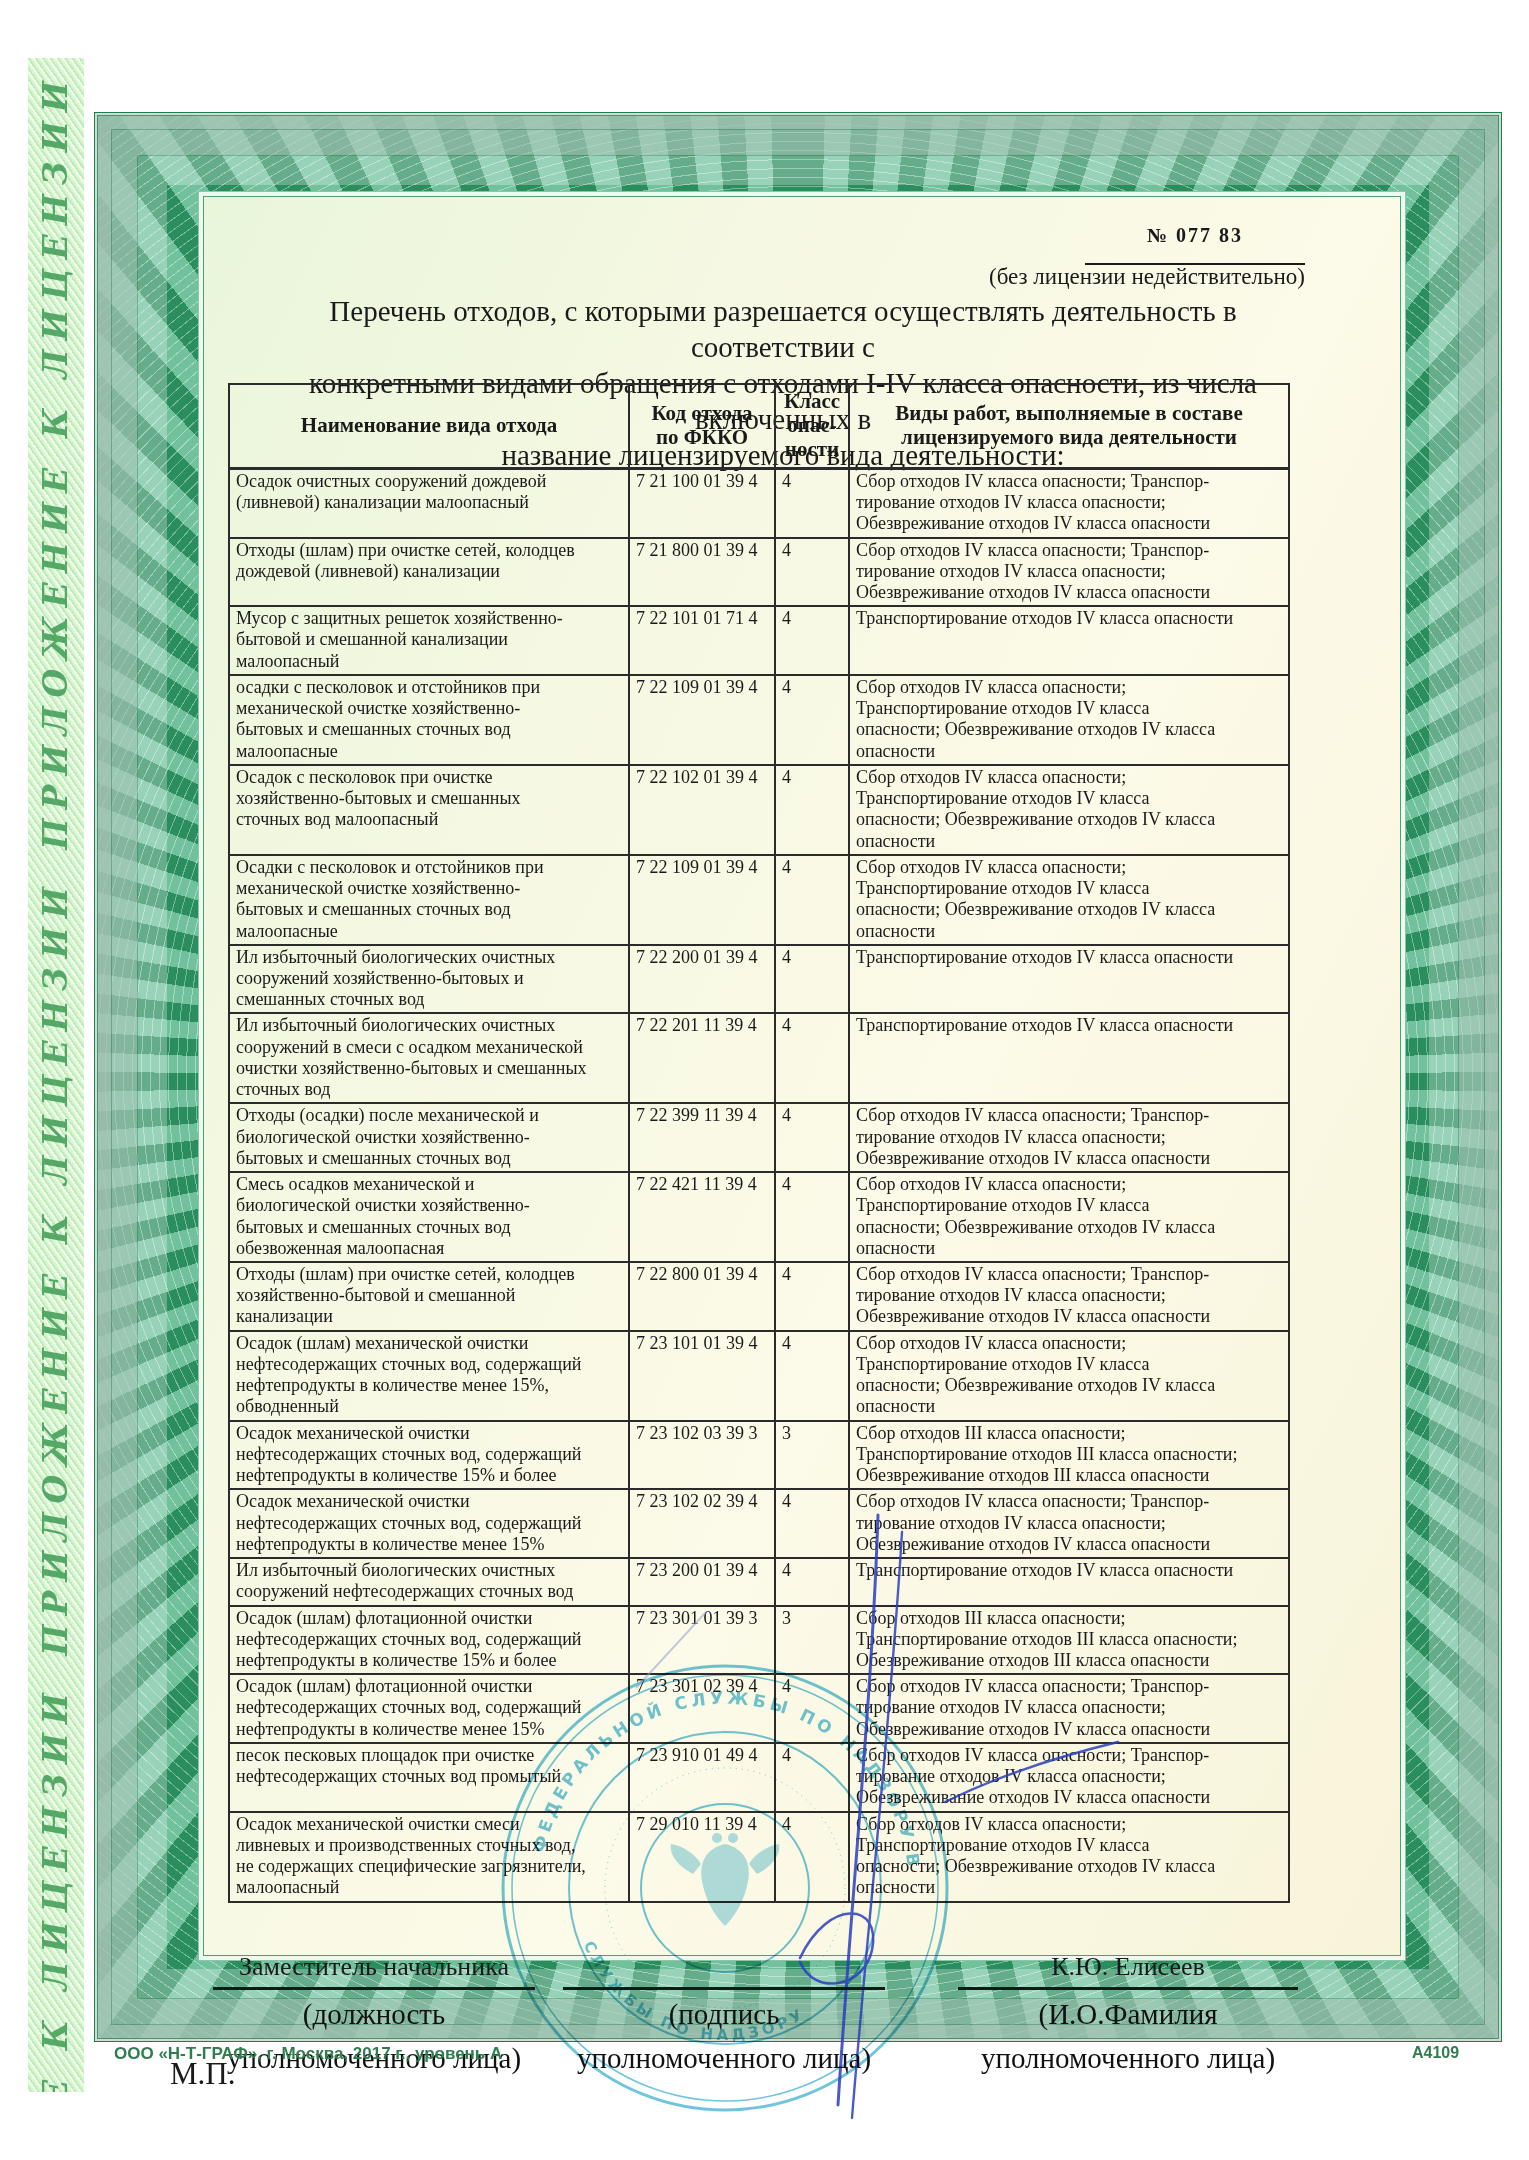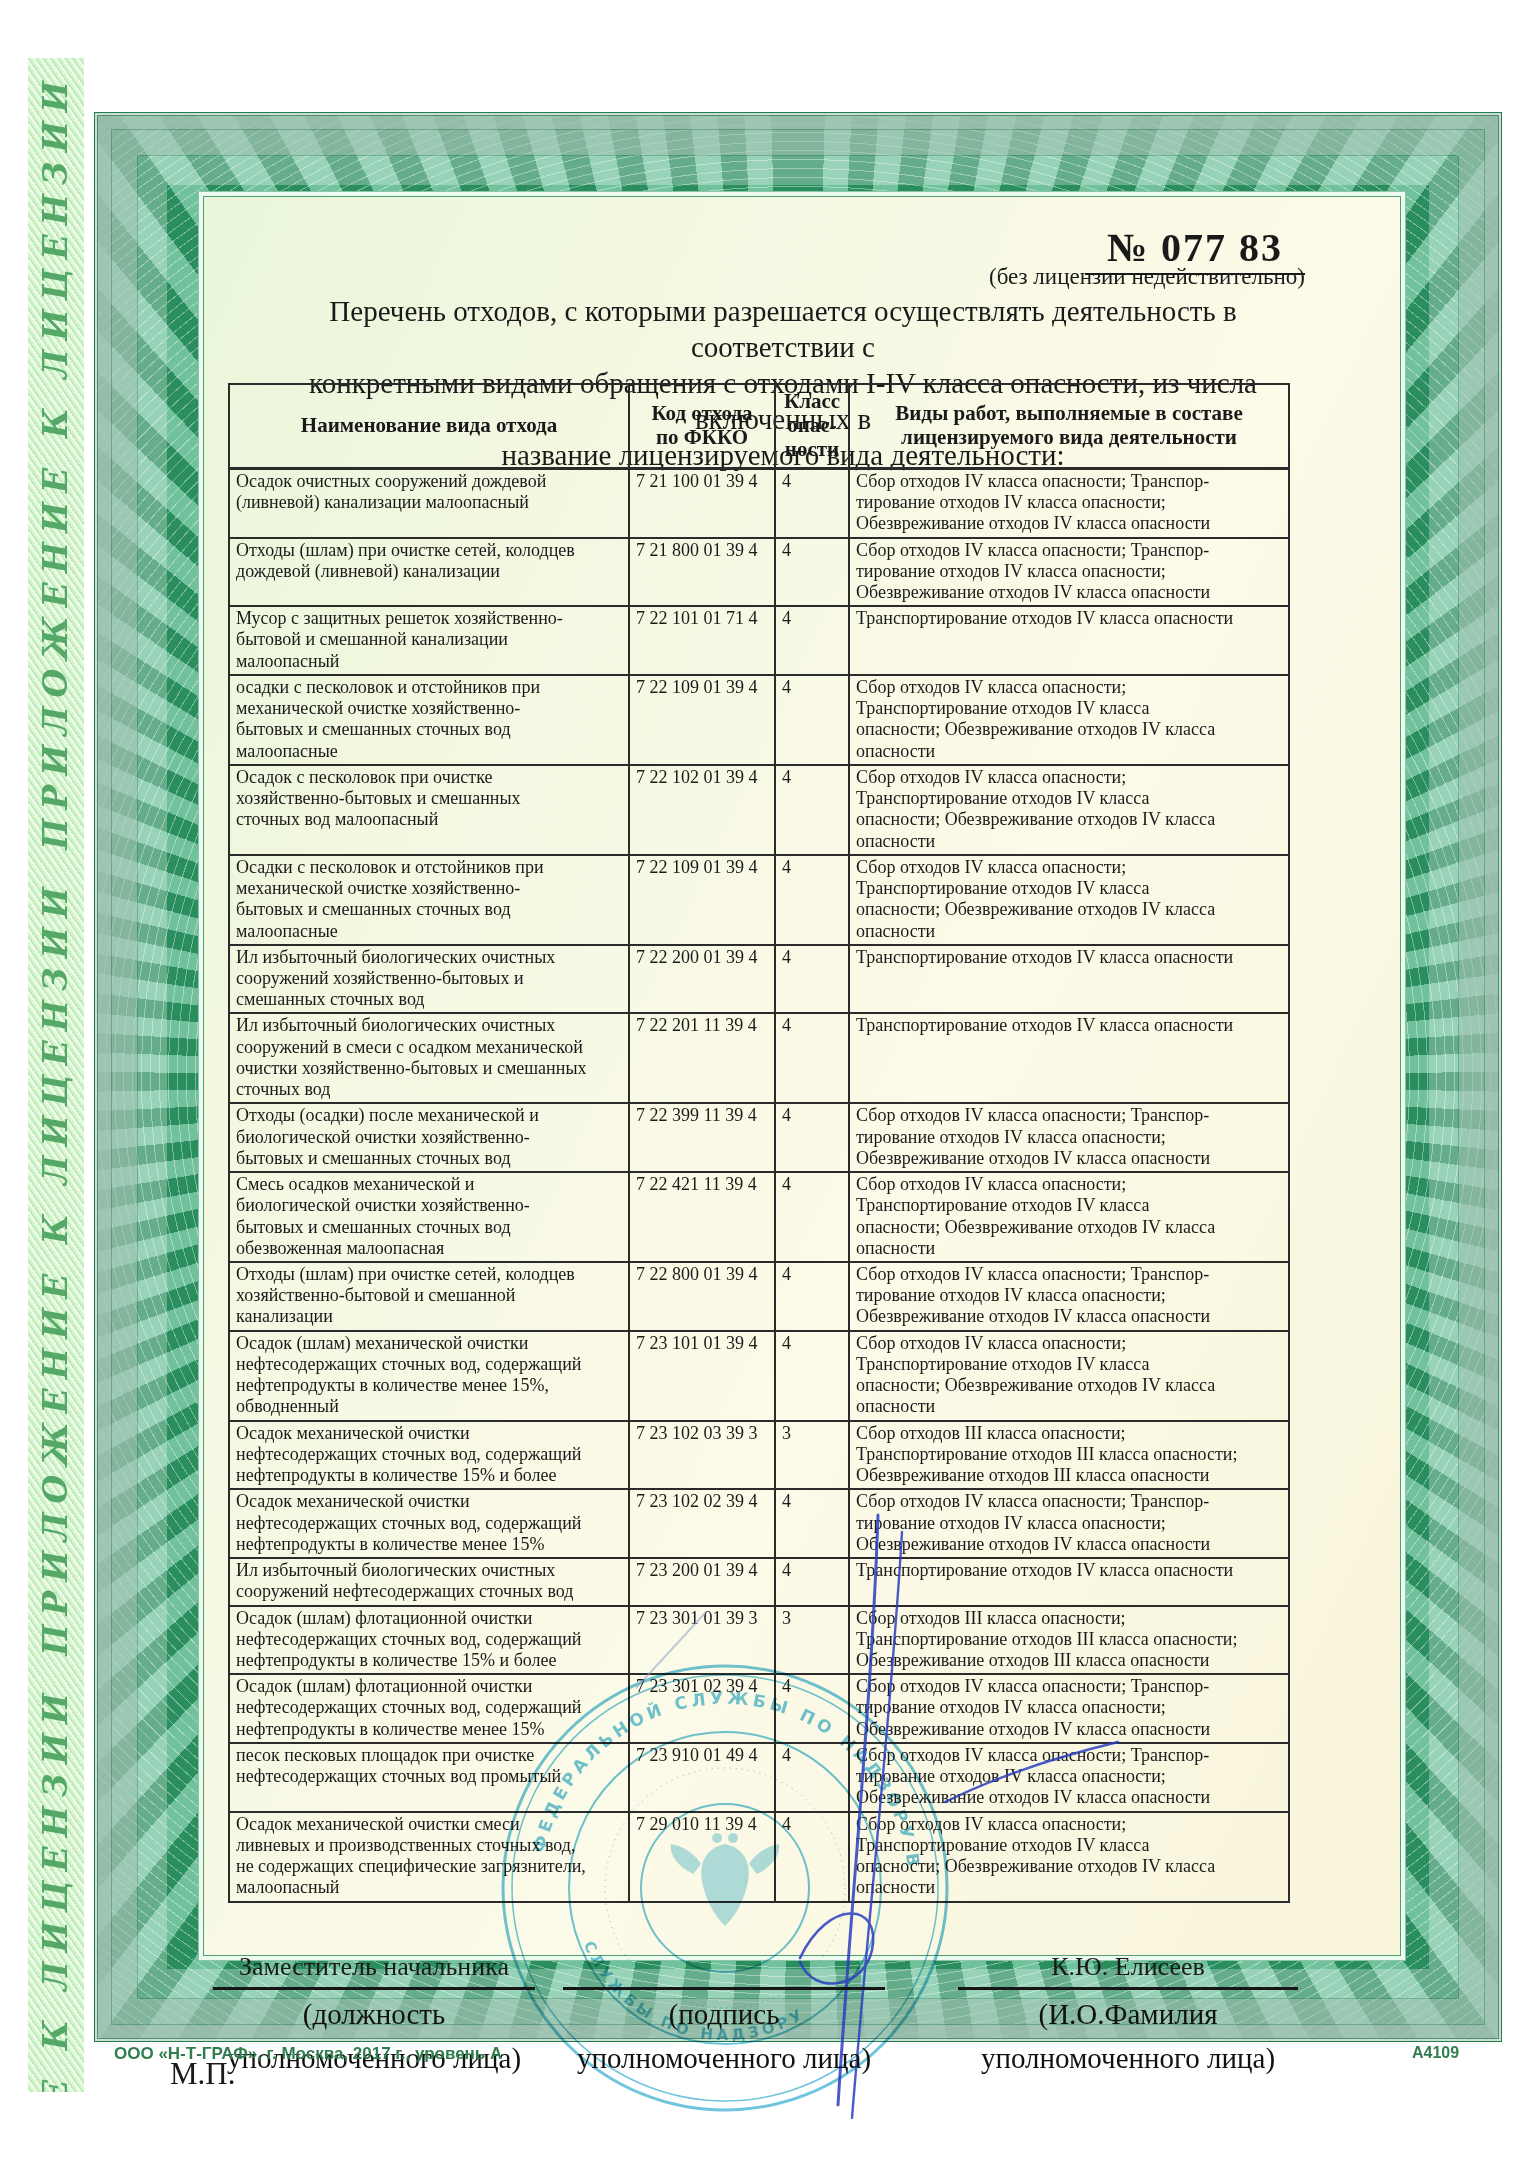--- a/index.html
+++ b/index.html
@@ -33,21 +33,21 @@
     border:1px solid #1f7d4e;}
 
   
   .sheet{position:absolute;left:203px;top:196px;width:1196px;height:1758px;
     background:linear-gradient(115deg,#e9f6da 0%,#f5f8e2 28%,#fcfae8 58%,#f8f4da 100%);
     border:1.5px solid #4d9f74;
     box-shadow:0 0 0 4px #eef9ef, 0 0 0 5px #8cc6a4;}
 
   
   .doc-number{position:absolute;left:1085px;top:224px;width:220px;text-align:center;
-    font-size:40px;font-weight:bold;border-bottom:2px solid #1a1a1a;padding-bottom:2px;
+    font-size:20px;font-weight:bold;border-bottom:2px solid #1a1a1a;padding-bottom:16px;
     letter-spacing:2px;white-space:nowrap;}
   .invalid-note{position:absolute;left:705px;top:264px;width:600px;text-align:right;font-size:23px;}
   .intro{position:absolute;left:244px;top:294px;width:1078px;text-align:center;
     font-size:29px;line-height:1.24;white-space:pre-line;}
 
   
   .tbl-wrap{position:absolute;left:228px;top:383px;width:1060px;}
   table.waste{border-collapse:collapse;width:1060px;table-layout:fixed;
     font-family:"Liberation Serif", serif;}
   table.waste col.c-name{width:400px}

